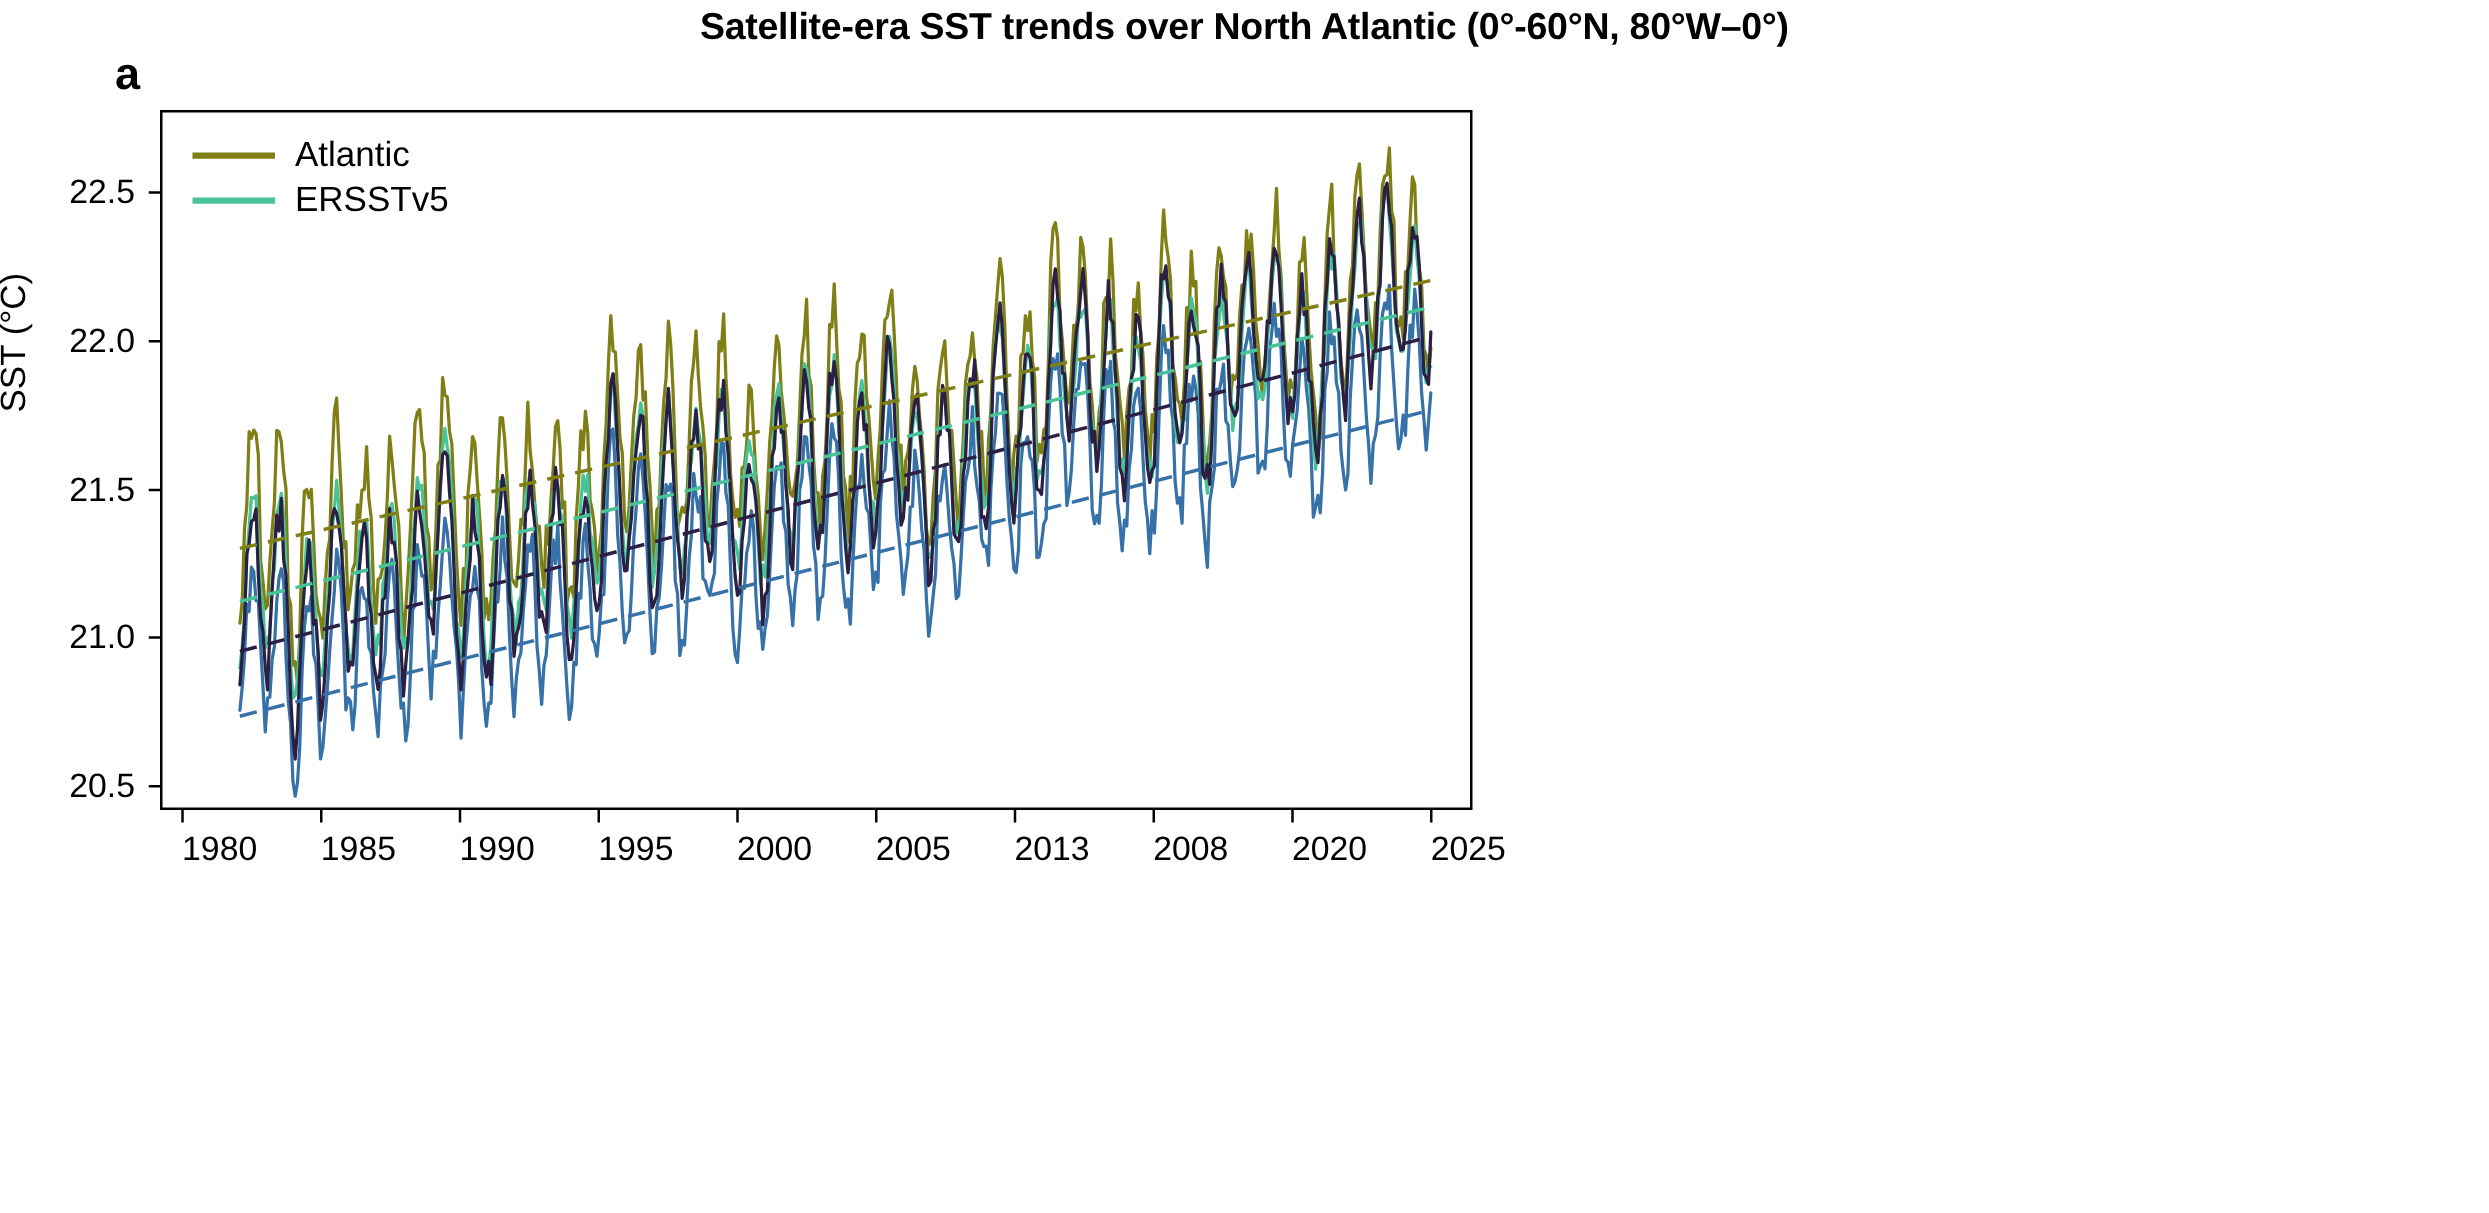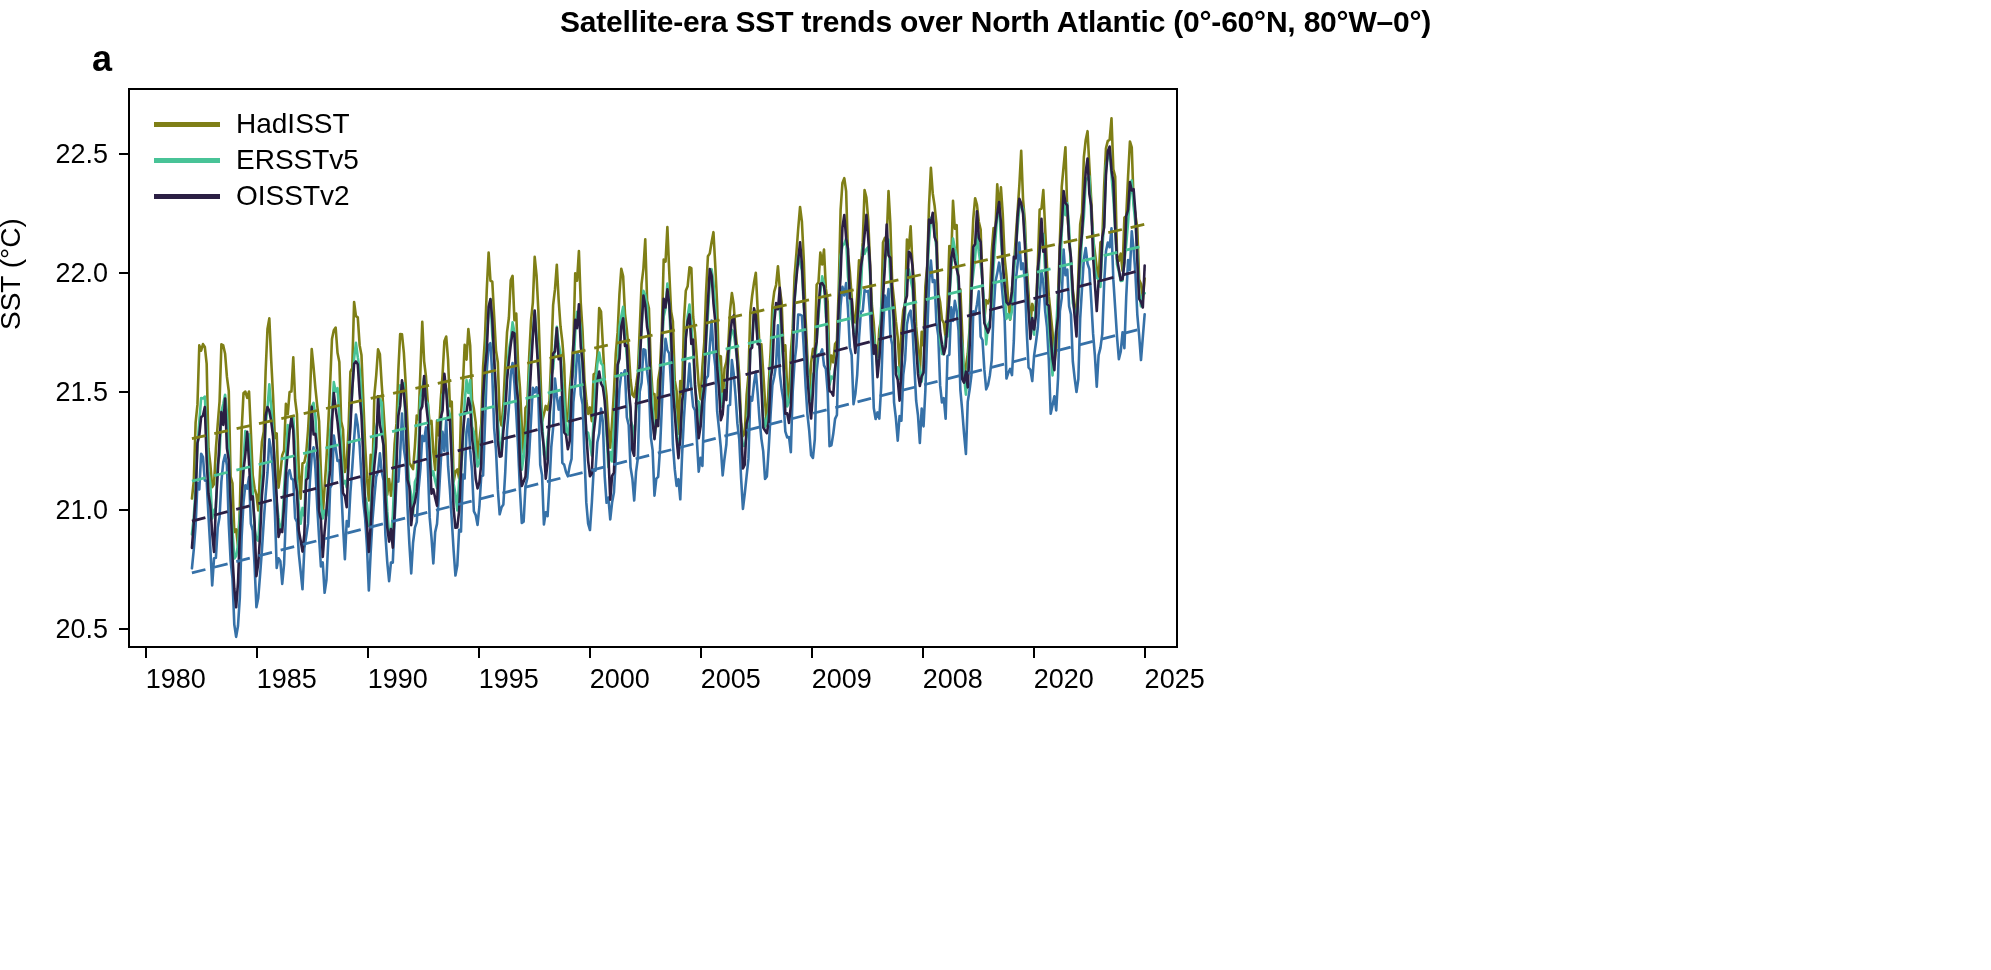--- a/index.html
+++ b/index.html
@@ -88,42 +88,38 @@
         <div class="xtick-label" style="left: 256.753px; top: 664px;">1985</div>
         <div class="tick-mark" style="left: 366.746px; top: 648px; width: 2px; height: 10px;"></div>
         <div class="xtick-label" style="left: 367.746px; top: 664px;">1990</div>
         <div class="tick-mark" style="left: 477.74px; top: 648px; width: 2px; height: 10px;"></div>
         <div class="xtick-label" style="left: 478.74px; top: 664px;">1995</div>
         <div class="tick-mark" style="left: 588.734px; top: 648px; width: 2px; height: 10px;"></div>
         <div class="xtick-label" style="left: 589.734px; top: 664px;">2000</div>
         <div class="tick-mark" style="left: 699.727px; top: 648px; width: 2px; height: 10px;"></div>
         <div class="xtick-label" style="left: 700.727px; top: 664px;">2005</div>
         <div class="tick-mark" style="left: 810.721px; top: 648px; width: 2px; height: 10px;"></div>
-        <div class="xtick-label" style="left: 811.721px; top: 664px;">2009</div>
+        <div class="xtick-label" style="left: 811.721px; top: 664px;">2013</div>
         <div class="tick-mark" style="left: 921.715px; top: 648px; width: 2px; height: 10px;"></div>
         <div class="xtick-label" style="left: 922.715px; top: 664px;">2008</div>
         <div class="tick-mark" style="left: 1032.71px; top: 648px; width: 2px; height: 10px;"></div>
         <div class="xtick-label" style="left: 1033.71px; top: 664px;">2020</div>
         <div class="tick-mark" style="left: 1143.7px; top: 648px; width: 2px; height: 10px;"></div>
         <div class="xtick-label" style="left: 1144.7px; top: 664px;">2025</div>
       </div>
     <div id="ylabel-a">SST (°C)</div>
 
     <div id="legend-a">
         <div class="legend-row">
           <span class="legend-swatch" style="background: rgb(127, 127, 22);"></span>
-          <span class="legend-text">HadISST</span>
+          <span class="legend-text">Atlantic</span>
         </div>
         <div class="legend-row">
           <span class="legend-swatch" style="background: rgb(72, 195, 151);"></span>
           <span class="legend-text">ERSSTv5</span>
-        </div>
-        <div class="legend-row">
-          <span class="legend-swatch" style="background: rgb(43, 31, 68);"></span>
-          <span class="legend-text">OISSTv2</span>
         </div>
       </div>
   </div>
 
   <div id="panel-b">
 
     <div id="labels-b"></div>
 
   </div>
 

